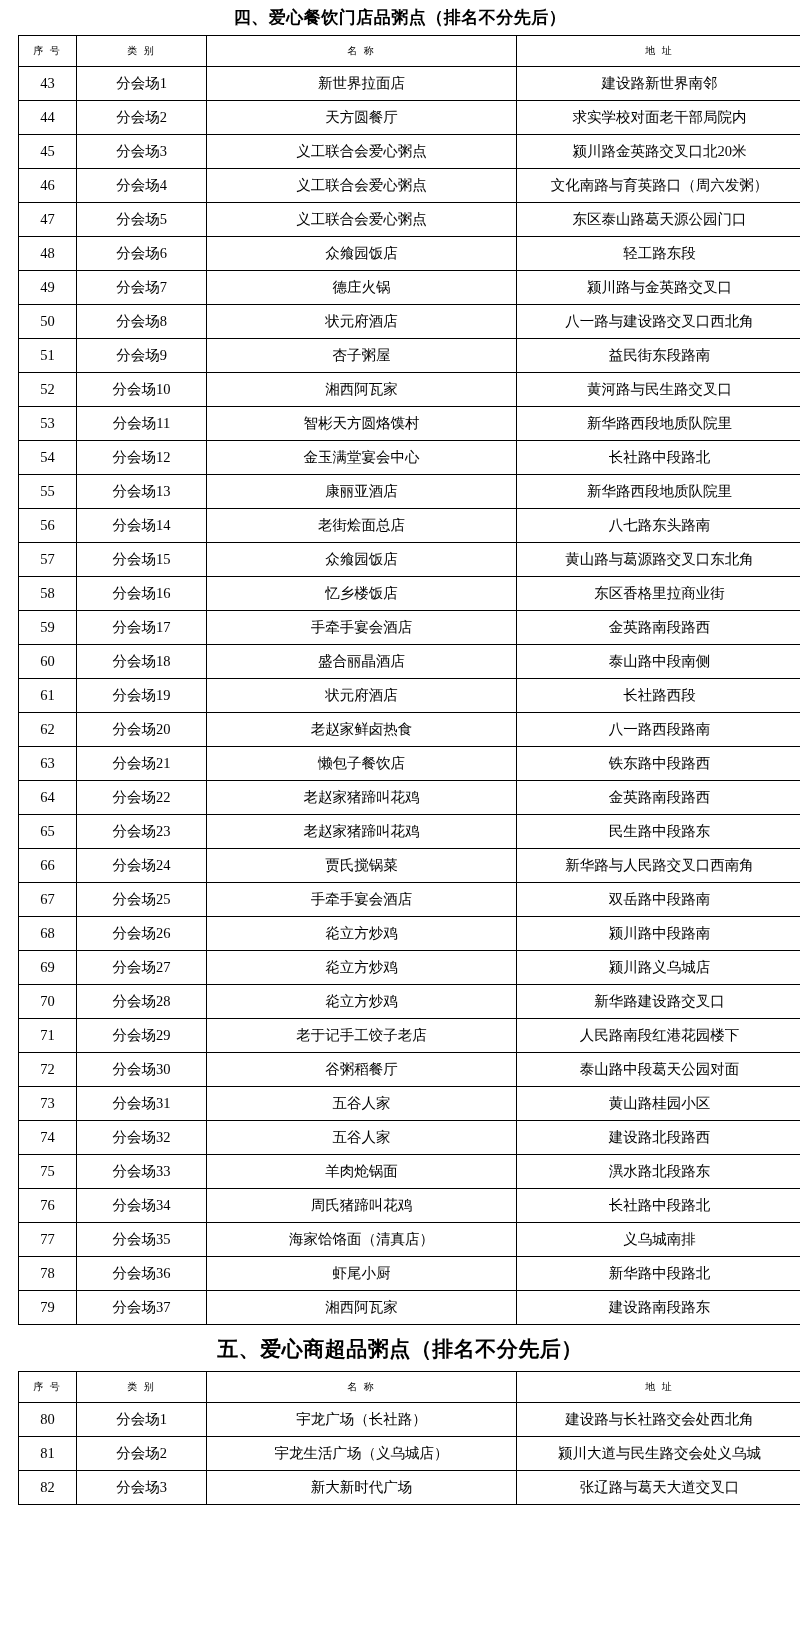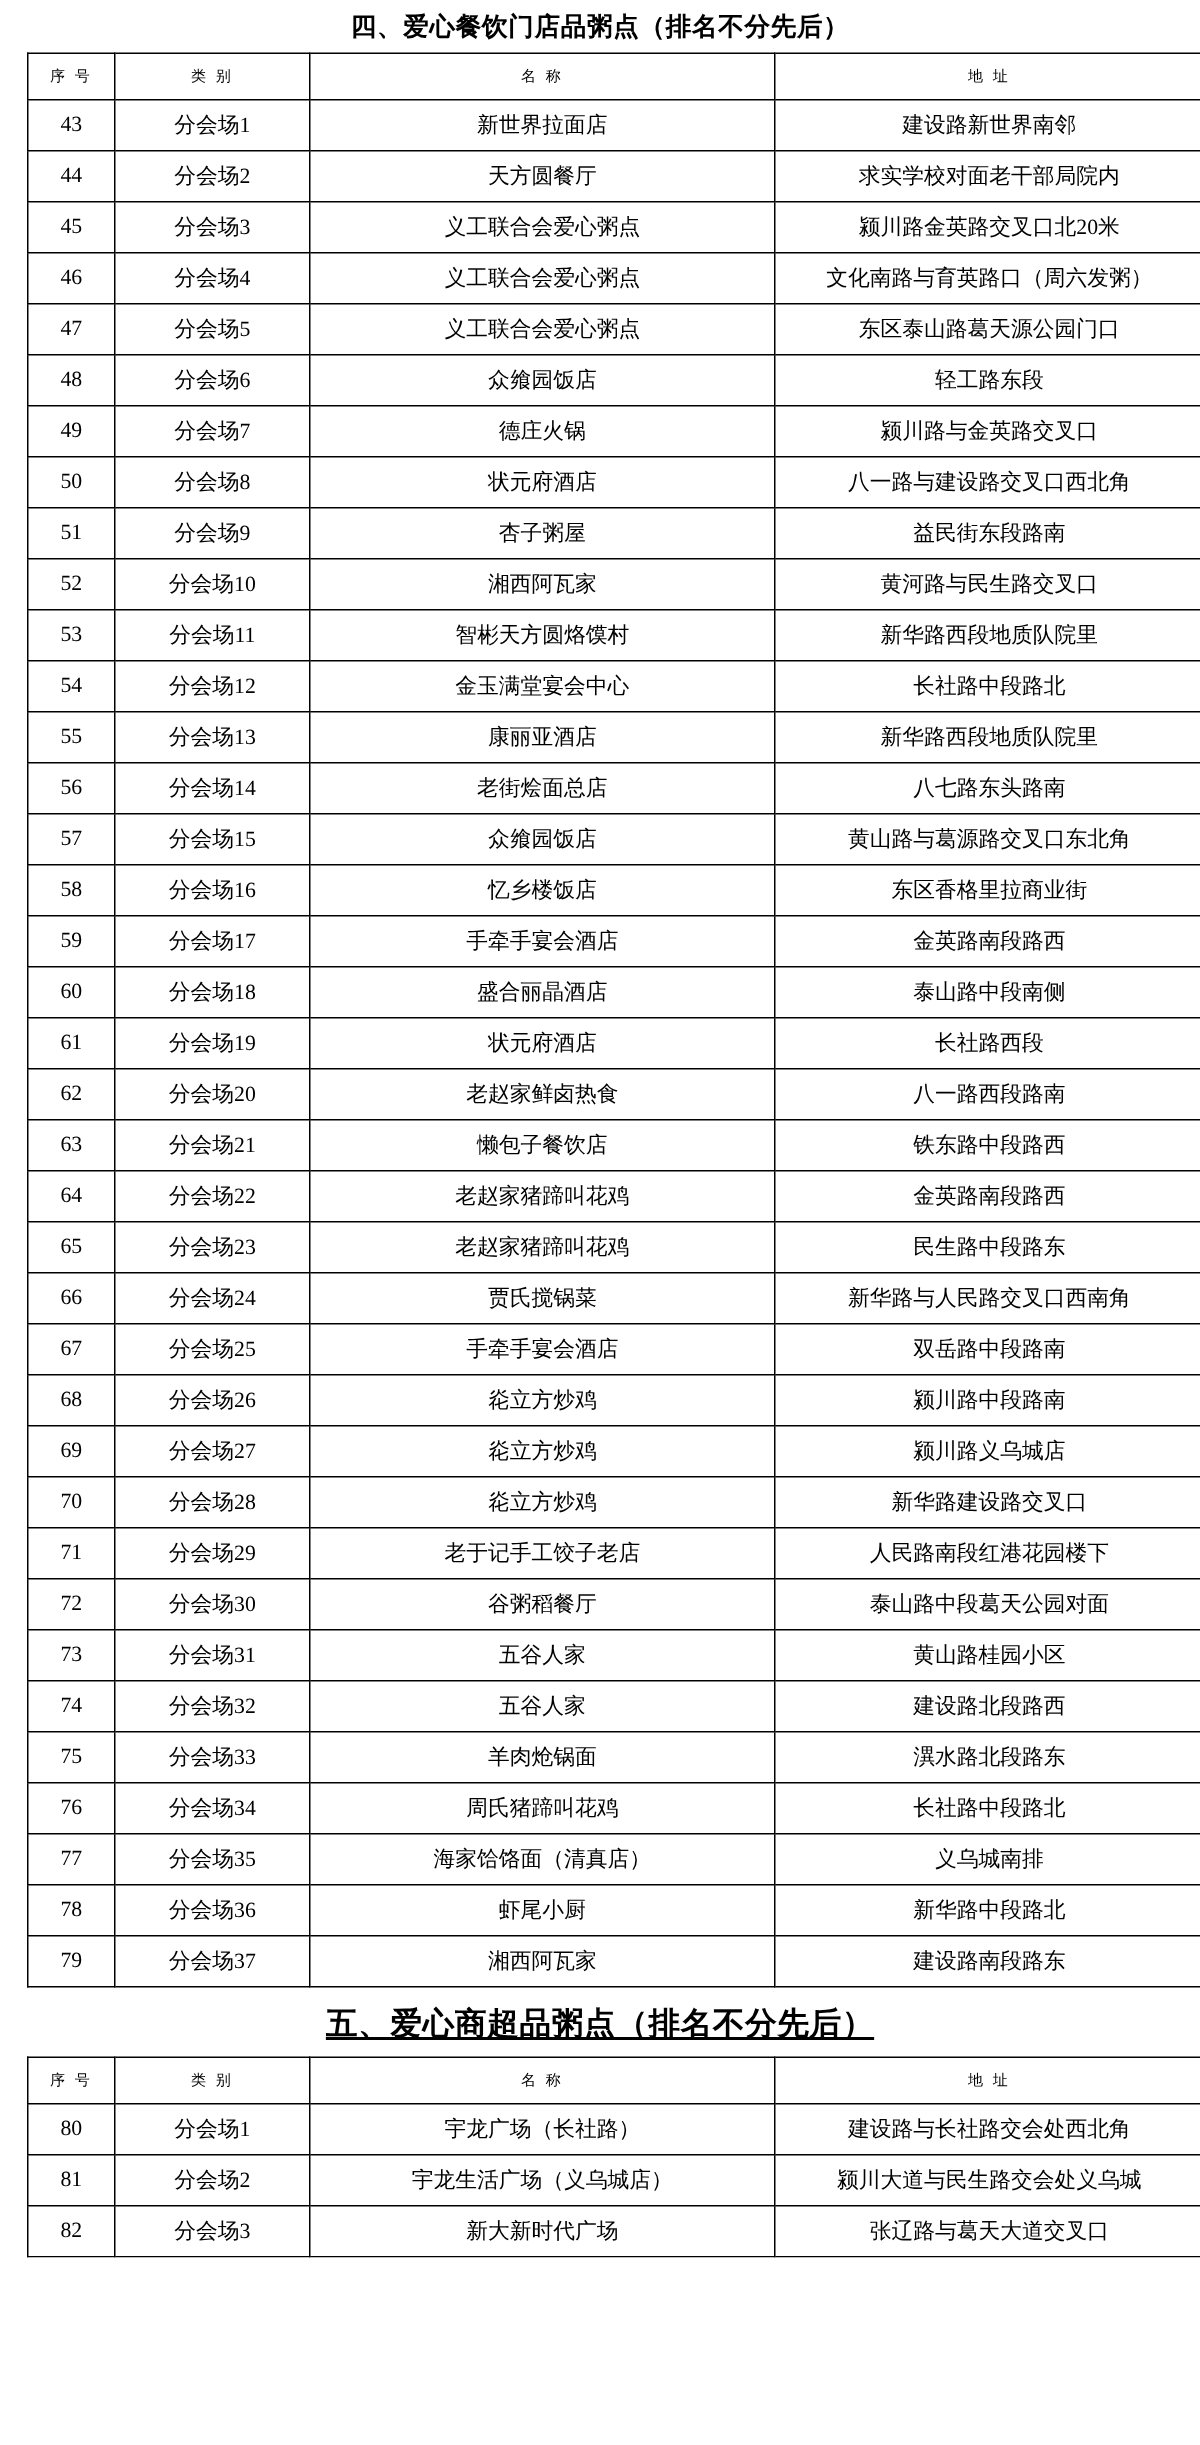--- a/index.html
+++ b/index.html
@@ -21,21 +21,20 @@
     text-align: center;
     font-weight: bold;
     font-size: 17px;
     letter-spacing: 0.5px;
     padding: 6px 0 6px 0;
     font-family: "Liberation Serif", "DejaVu Serif", serif;
   }
   .section-title.big {
     font-size: 21px;
     padding: 10px 0 8px 0;
-    text-decoration: underline;
   }
   table.tbl {
     border-collapse: collapse;
     width: 784px;
     margin: 0 auto;
     table-layout: fixed;
   }
   table.tbl td, table.tbl th {
     border: 1px solid #000000;
     text-align: center;

